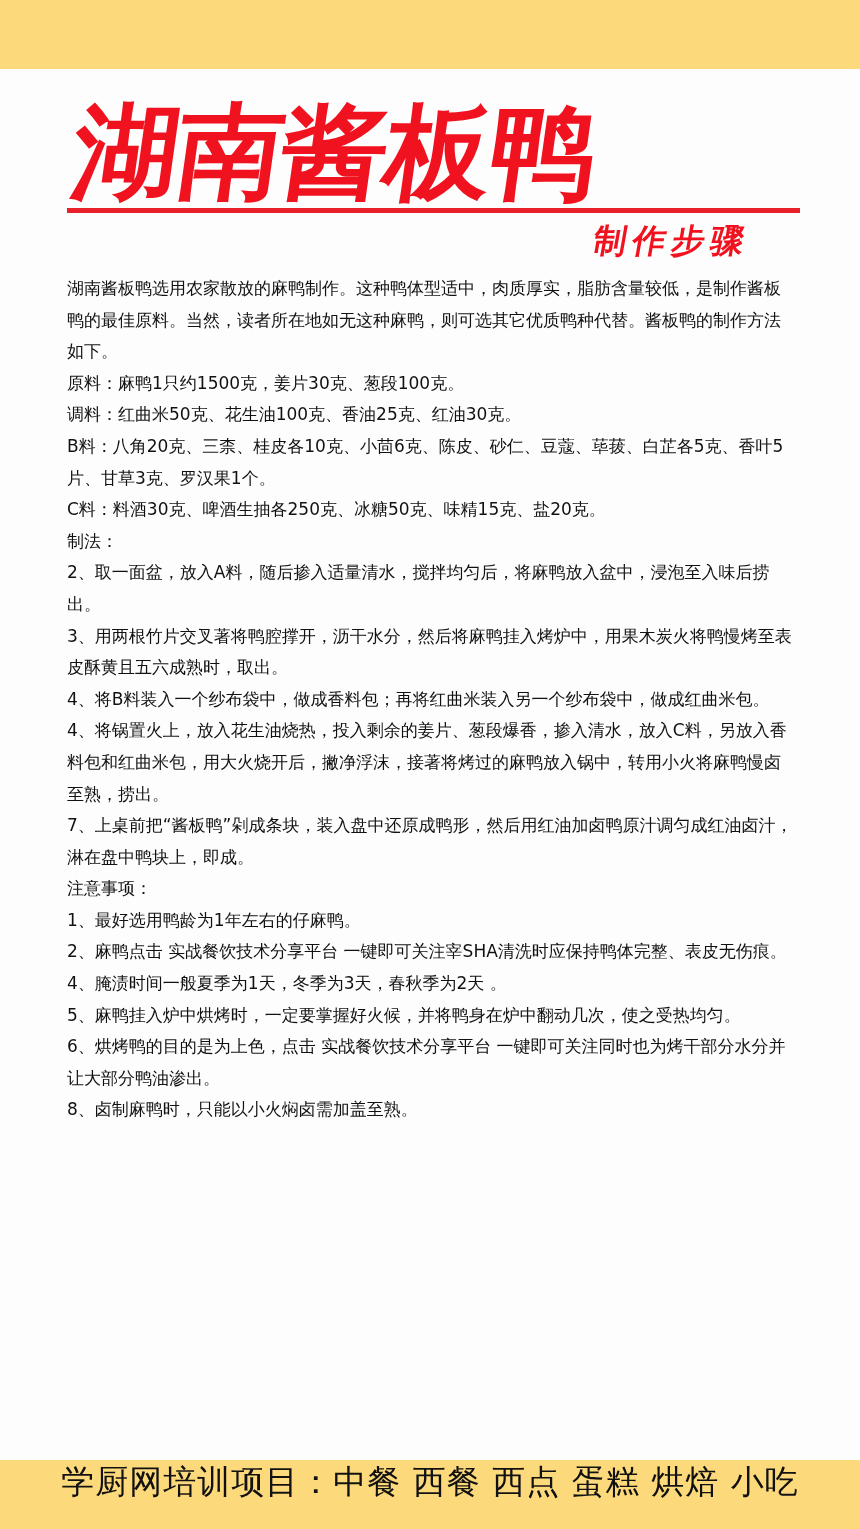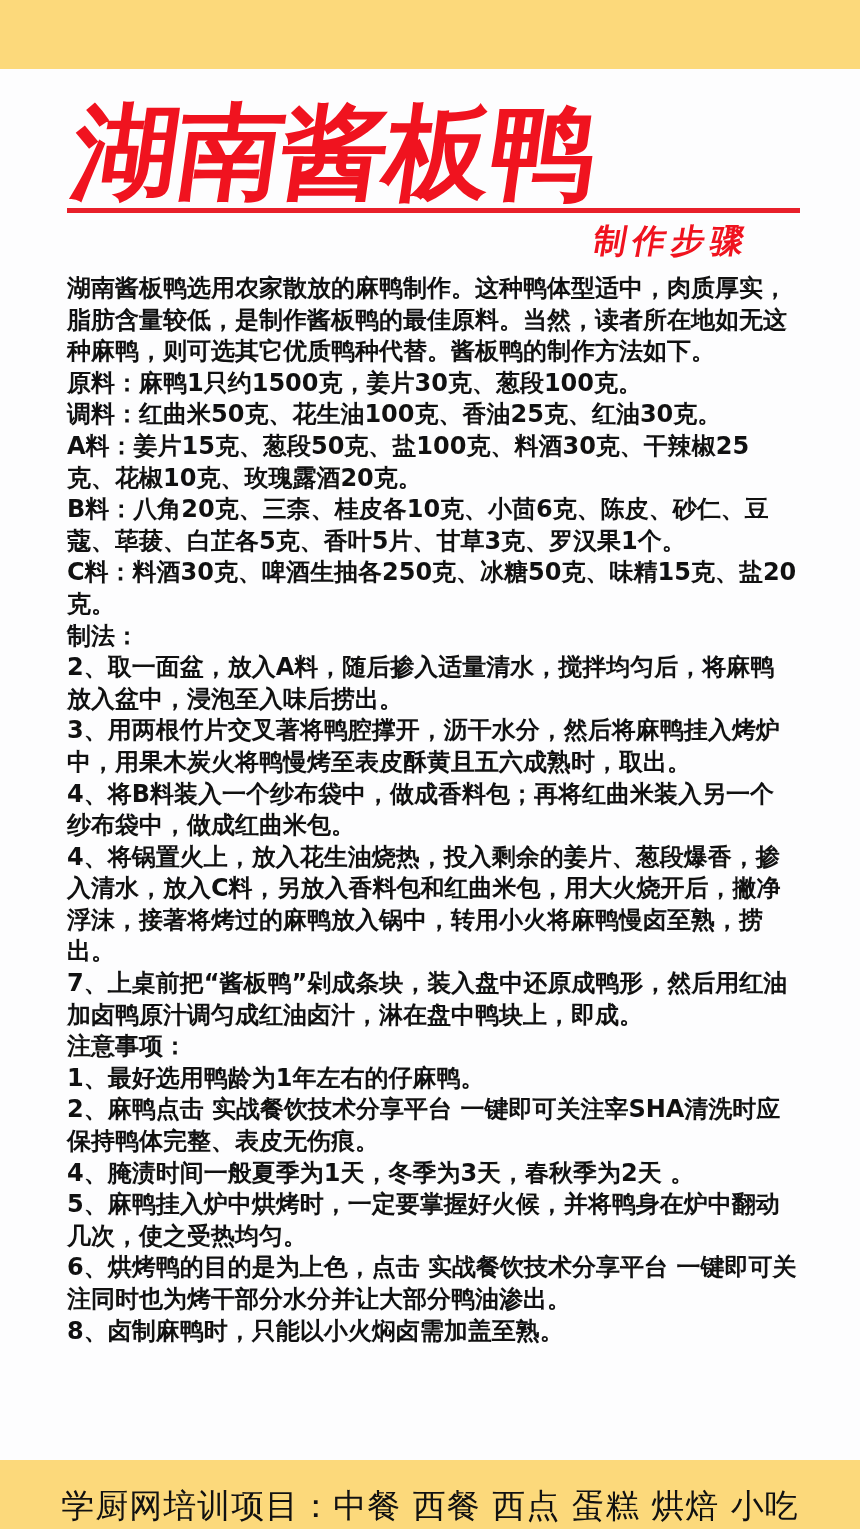--- a/index.html
+++ b/index.html
@@ -55,35 +55,35 @@
       color: #f0131f;
       transform: skewX(-10deg);
       white-space: nowrap;
     }
     .content {
       position: absolute;
       left: 67px;
       top: 273px;
       width: 730px;
       font-family: "DejaVu Sans", sans-serif;
-      font-size: 24px;
+      font-size: 17px;
       line-height: 31.6px;
       color: #111111;
-      font-weight: 700;
+      font-weight: 400;
     }
     .content p {
       margin: 0;
     }
     .bottom-band {
       position: absolute;
       left: 0; top: 1460px;
       width: 860px; height: 69px;
       background: #fcd97b;
       display: flex;
-      align-items: flex-end;
+      align-items: flex-start;
       justify-content: center;
     }
     .bottom-band span {
       font-family: "DejaVu Sans", sans-serif;
       font-size: 33px;
       color: #111111;
       letter-spacing: 1px;
       white-space: nowrap;
     }
   </style>
@@ -94,21 +94,20 @@
 
 <h1 class="title">湖南酱板鸭</h1>
 <div class="title-rule"></div>
 <div class="subtitle">制作步骤</div>
 
 <div class="content">
   <p>湖南酱板鸭选用农家散放的麻鸭制作。这种鸭体型适中，肉质厚实，脂肪含量较低，是制作酱板鸭的最佳原料。当然，读者所在地如无这种麻鸭，则可选其它优质鸭种代替。酱板鸭的制作方法如下。</p>
 
   <p>原料：麻鸭1只约1500克，姜片30克、葱段100克。</p>
   <p>调料：红曲米50克、花生油100克、香油25克、红油30克。</p>
-  <p>A料：姜片15克、葱段50克、盐100克、料酒30克、干辣椒25克、花椒10克、玫瑰露酒20克。</p>
   <p>B料：八角20克、三柰、桂皮各10克、小茴6克、陈皮、砂仁、豆蔻、荜菝、白芷各5克、香叶5片、甘草3克、罗汉果1个。</p>
   <p>C料：料酒30克、啤酒生抽各250克、冰糖50克、味精15克、盐20克。</p>
 
   <p>制法：</p>
   <p>2、取一面盆，放入A料，随后掺入适量清水，搅拌均匀后，将麻鸭放入盆中，浸泡至入味后捞出。</p>
   <p>3、用两根竹片交叉著将鸭腔撑开，沥干水分，然后将麻鸭挂入烤炉中，用果木炭火将鸭慢烤至表皮酥黄且五六成熟时，取出。</p>
   <p>4、将B料装入一个纱布袋中，做成香料包；再将红曲米装入另一个纱布袋中，做成红曲米包。</p>
   <p>4、将锅置火上，放入花生油烧热，投入剩余的姜片、葱段爆香，掺入清水，放入C料，另放入香料包和红曲米包，用大火烧开后，撇净浮沫，接著将烤过的麻鸭放入锅中，转用小火将麻鸭慢卤至熟，捞出。</p>
   <p>7、上桌前把“酱板鸭”剁成条块，装入盘中还原成鸭形，然后用红油加卤鸭原汁调匀成红油卤汁，淋在盘中鸭块上，即成。</p>
 

